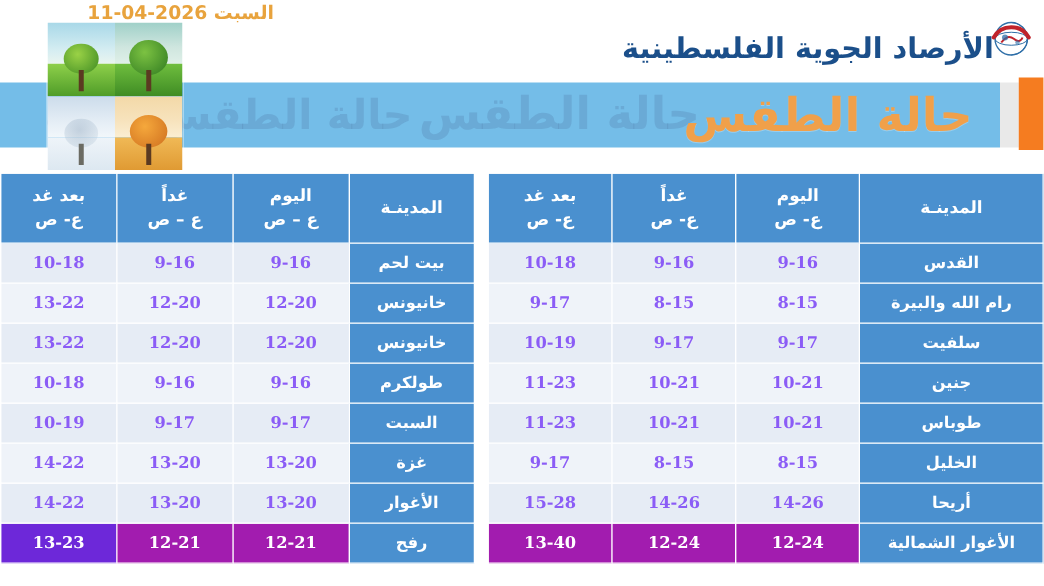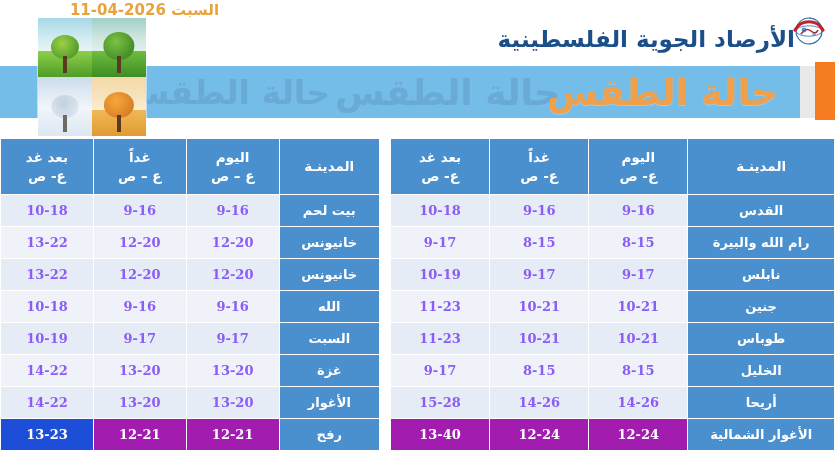--- a/index.html
+++ b/index.html
@@ -187,21 +187,21 @@
   
   td.num {
     color: #8b5cf6;
     font-weight: bold;
     font-size: 14px;
     font-family: "DejaVu Serif", "Liberation Serif", serif;
   }
   tr.even td.num { background: #e6ecf5; }
   tr.odd  td.num { background: #eff3f9; }
   tr.last td.num { background: #a21caf; color: #ffffff; }
-  tr.last td.hl  { background: #1d4ed8; color: #ffffff; }
+  tr.last td.hl  { background: #6d28d9; color: #ffffff; }
 
   
   table.wx.right col.c-city { width: 33%; }
   table.wx.right col.c-d    { width: 22.3%; }
   table.wx.left  col.c-city { width: 26.5%; }
   table.wx.left  col.c-d    { width: 24.5%; }
 
   .hdr-l1 { display:block; }
   .hdr-l2 { display:block;text-align:center; }
 </style>
@@ -297,21 +297,21 @@
             <td class="num">9-16</td>
             <td class="num">10-18</td>
           </tr>
           <tr class="odd">
             <td class="city">رام الله والبيرة</td>
             <td class="num">8-15</td>
             <td class="num">8-15</td>
             <td class="num">9-17</td>
           </tr>
           <tr class="even">
-            <td class="city">نابلس</td>
+            <td class="city">سلفيت</td>
             <td class="num">9-17</td>
             <td class="num">9-17</td>
             <td class="num">10-19</td>
           </tr>
           <tr class="odd">
             <td class="city">جنين</td>
             <td class="num">10-21</td>
             <td class="num">10-21</td>
             <td class="num">11-23</td>
           </tr>
@@ -379,21 +379,21 @@
             <td class="num">12-20</td>
             <td class="num hl">13-22</td>
           </tr>
           <tr class="even">
             <td class="city">خانيونس</td>
             <td class="num">12-20</td>
             <td class="num">12-20</td>
             <td class="num hl">13-22</td>
           </tr>
           <tr class="odd">
-            <td class="city">الله</td>
+            <td class="city">طولكرم</td>
             <td class="num">9-16</td>
             <td class="num">9-16</td>
             <td class="num hl">10-18</td>
           </tr>
           <tr class="even">
             <td class="city">السبت</td>
             <td class="num">9-17</td>
             <td class="num">9-17</td>
             <td class="num hl">10-19</td>
           </tr>

